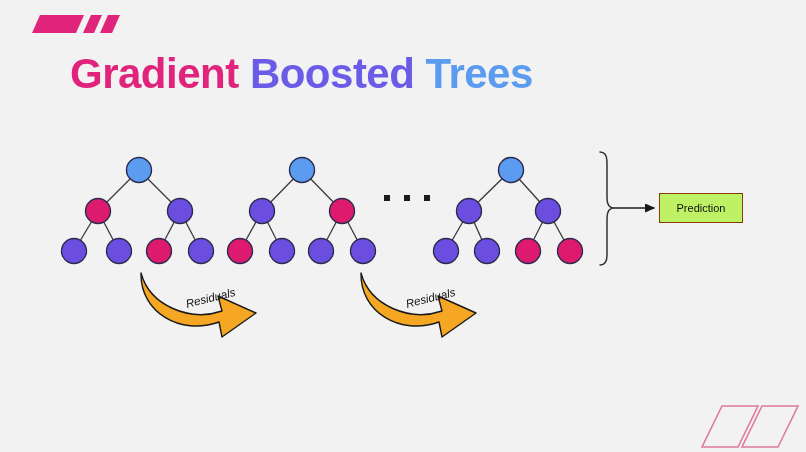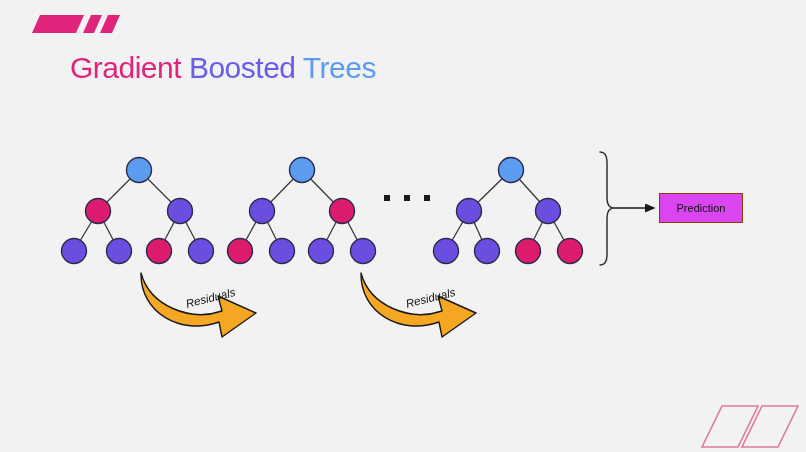--- a/index.html
+++ b/index.html
@@ -33,22 +33,22 @@
     left: 700px;
     top: 403px;
     width: 100px;
     height: 46px;
   }
   
   .title {
     position: absolute;
     left: 70px;
     top: 51px;
-    font-size: 30px;
-    font-weight: normal;
+    font-size: 42px;
+    font-weight: bold;
     letter-spacing: -0.5px;
     white-space: nowrap;
     line-height: 1.1;
   }
   .title .w1 { color: #e0247c; }
   .title .w2 { color: #6b5ce7; }
   .title .w3 { color: #5b9bf0; }
   
   #diagram {
     position: absolute;
@@ -57,21 +57,21 @@
     width: 806px;
     height: 452px;
     pointer-events: none;
   }
   .pred-box {
     position: absolute;
     left: 659px;
     top: 193px;
     width: 84px;
     height: 30px;
-    background: #d946ef;
+    background: #bef264;
     border: 1.6px solid #8c3b06;
     box-sizing: border-box;
     display: flex;
     align-items: center;
     justify-content: center;
     font-size: 11px;
     color: #111111;
     font-family: "Liberation Sans", sans-serif;
   }
   .res-label {

